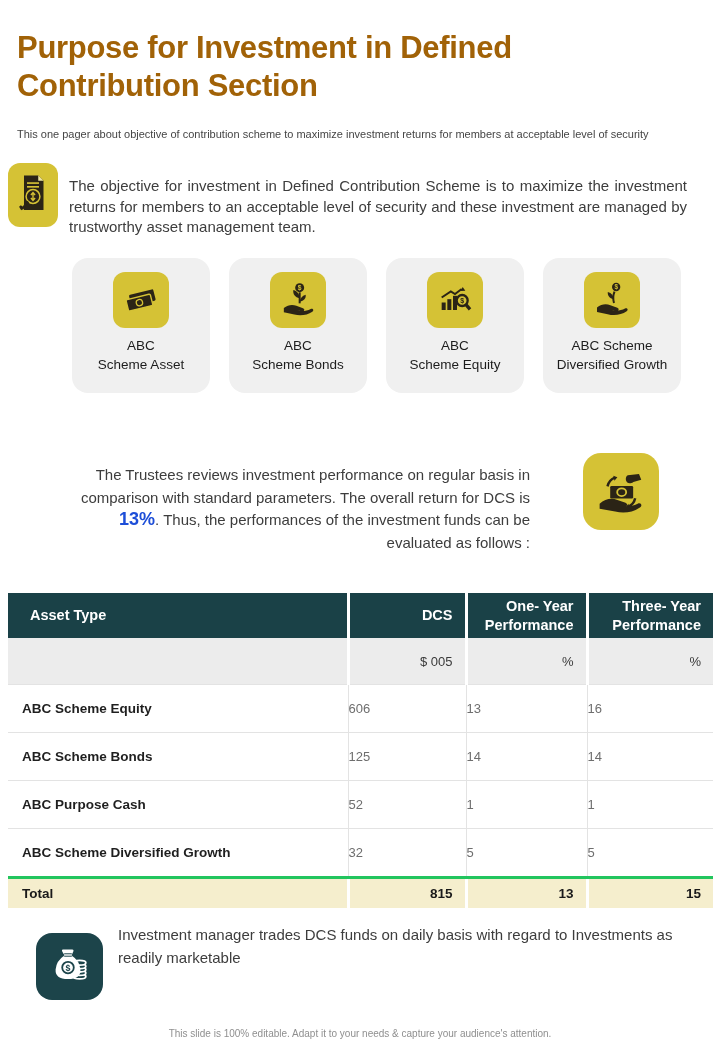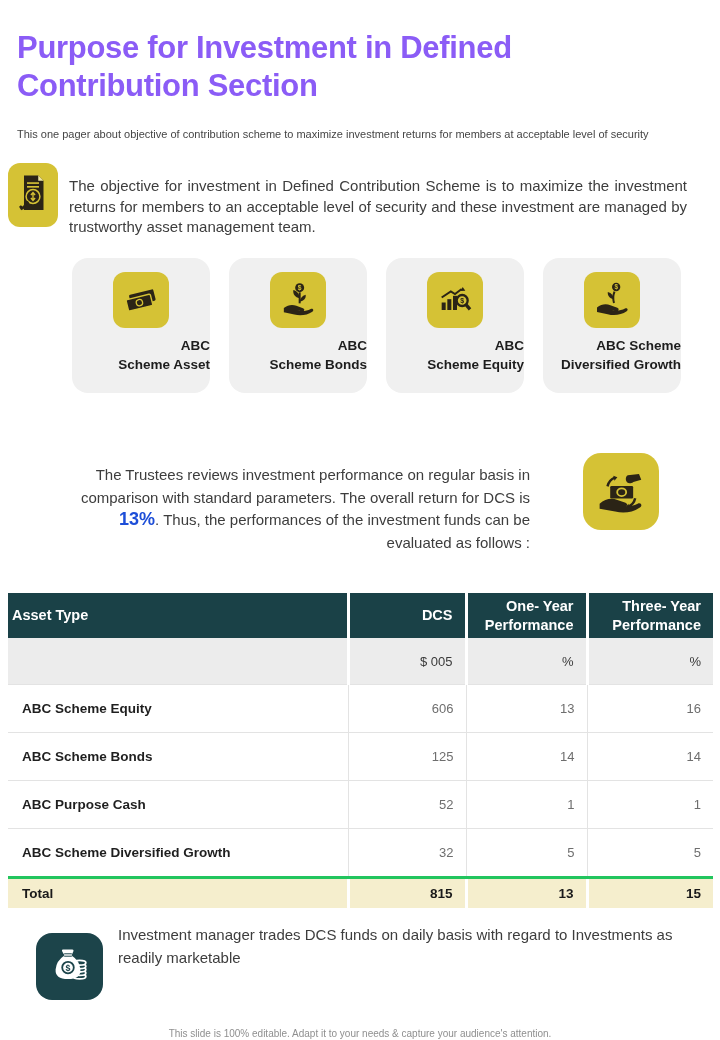--- a/index.html
+++ b/index.html
@@ -2,65 +2,65 @@
 <html><head>
 <meta charset="utf-8">
 <style>
   html,body{margin:0;padding:0;background:#ffffff;}
   .slide{
     position:relative;width:720px;height:1040px;background:#ffffff;
     font-family:"Liberation Sans","DejaVu Sans",sans-serif;overflow:hidden;
   }
   .title{
     position:absolute;left:17px;top:8px;width:640px;
-    font-size:31px;font-weight:800;color:#8b5cf6;line-height:1.22;letter-spacing:-0.3px;
+    font-size:31px;font-weight:800;color:#a16207;line-height:1.22;letter-spacing:-0.3px;
   }
   .subtitle{
     position:absolute;left:17px;top:84px;width:648px;
     font-size:11px;color:#454545;line-height:1.18;margin-top:44px;
   }
   .icon-box{display:flex;align-items:center;justify-content:center;}
   .obj-icon{
     position:absolute;left:8px;top:163px;width:50px;height:64px;
     background:#d5c235;border-radius:12px;
   }
   .obj-text{
     position:absolute;left:69px;top:161px;width:618px;
     font-size:15px;color:#3d3d3d;line-height:1.38;text-align:justify;
   }
   .cards{position:absolute;left:72px;top:258px;display:flex;gap:19px;}
   .card{width:138px;height:135px;background:#f0f0f0;border-radius:16px;text-align:center;}
   .card-icon{
     width:56px;height:56px;border-radius:12px;background:#d5c235;
     margin:14px auto 9px;display:flex;align-items:center;justify-content:center;
   }
-  .card-label{font-size:13.5px;font-weight:bold;color:#1d1d1d;line-height:1.4;text-align:right;}
+  .card-label{font-size:13.5px;font-weight:normal;color:#1d1d1d;line-height:1.4;}
   .trustees-text{
     position:absolute;left:72px;top:449px;width:458px;
     font-size:15px;color:#3d3d3d;line-height:1.5;text-align:right;
   }
   .highlight{color:#1d4ed8;font-weight:bold;font-size:18px;line-height:1;}
   .trustees-icon{
     position:absolute;left:583px;top:453px;width:76px;height:77px;
     background:#d5c235;border-radius:18px;
   }
   table.inv-table{
     position:absolute;left:8px;top:593px;width:705px;
     border-collapse:collapse;table-layout:fixed;
   }
   .inv-table th,.inv-table td{padding:0 12px 0 0;vertical-align:middle;}
   .inv-table th{
     background:#1a4147;color:#ffffff;font-size:14.5px;font-weight:bold;
     height:45px;text-align:right;line-height:1.25;
   }
-  .inv-table th.col-asset{text-align:left;padding-left:4px;margin-left:40px;}
+  .inv-table th.col-asset{text-align:left;padding-left:22px;margin-left:40px;}
   .inv-table th+th,.inv-table .row-unit td+td,.inv-table .row-total td+td{border-left:3px solid #ffffff;}
   .inv-table .row-data td+td{border-left:1px solid #e3e3e3;}
   .row-unit td{background:#ececec;height:46px;font-size:13px;color:#3a3a3a;text-align:right;}
-  .row-data td{height:47px;border-top:1px solid #e3e3e3;font-size:13px;color:#6e6e6e;text-align:right;background:#ffffff;}
+  .row-data td{height:47px;border-top:1px solid #e3e3e3;font-size:13px;color:#6e6e6e;background:#ffffff;}
   .row-data td.cell-asset{font-size:13.5px;font-weight:bold;color:#1f1f1f;text-align:left;padding-left:14px;}
   .row-total td{background:#f5eecd;height:29px;font-size:13.5px;font-weight:bold;color:#1a1a1a;text-align:right;border-top:3px solid #22c55e;}
   .row-total td.cell-asset{text-align:left;padding-left:14px;}
   .note-icon{
     position:absolute;left:36px;top:933px;width:67px;height:67px;
     background:#1c444a;border-radius:16px;
   }
   .note-text{
     position:absolute;left:118px;top:909px;width:578px;
     font-size:15px;color:#3d3d3d;line-height:1.5;

